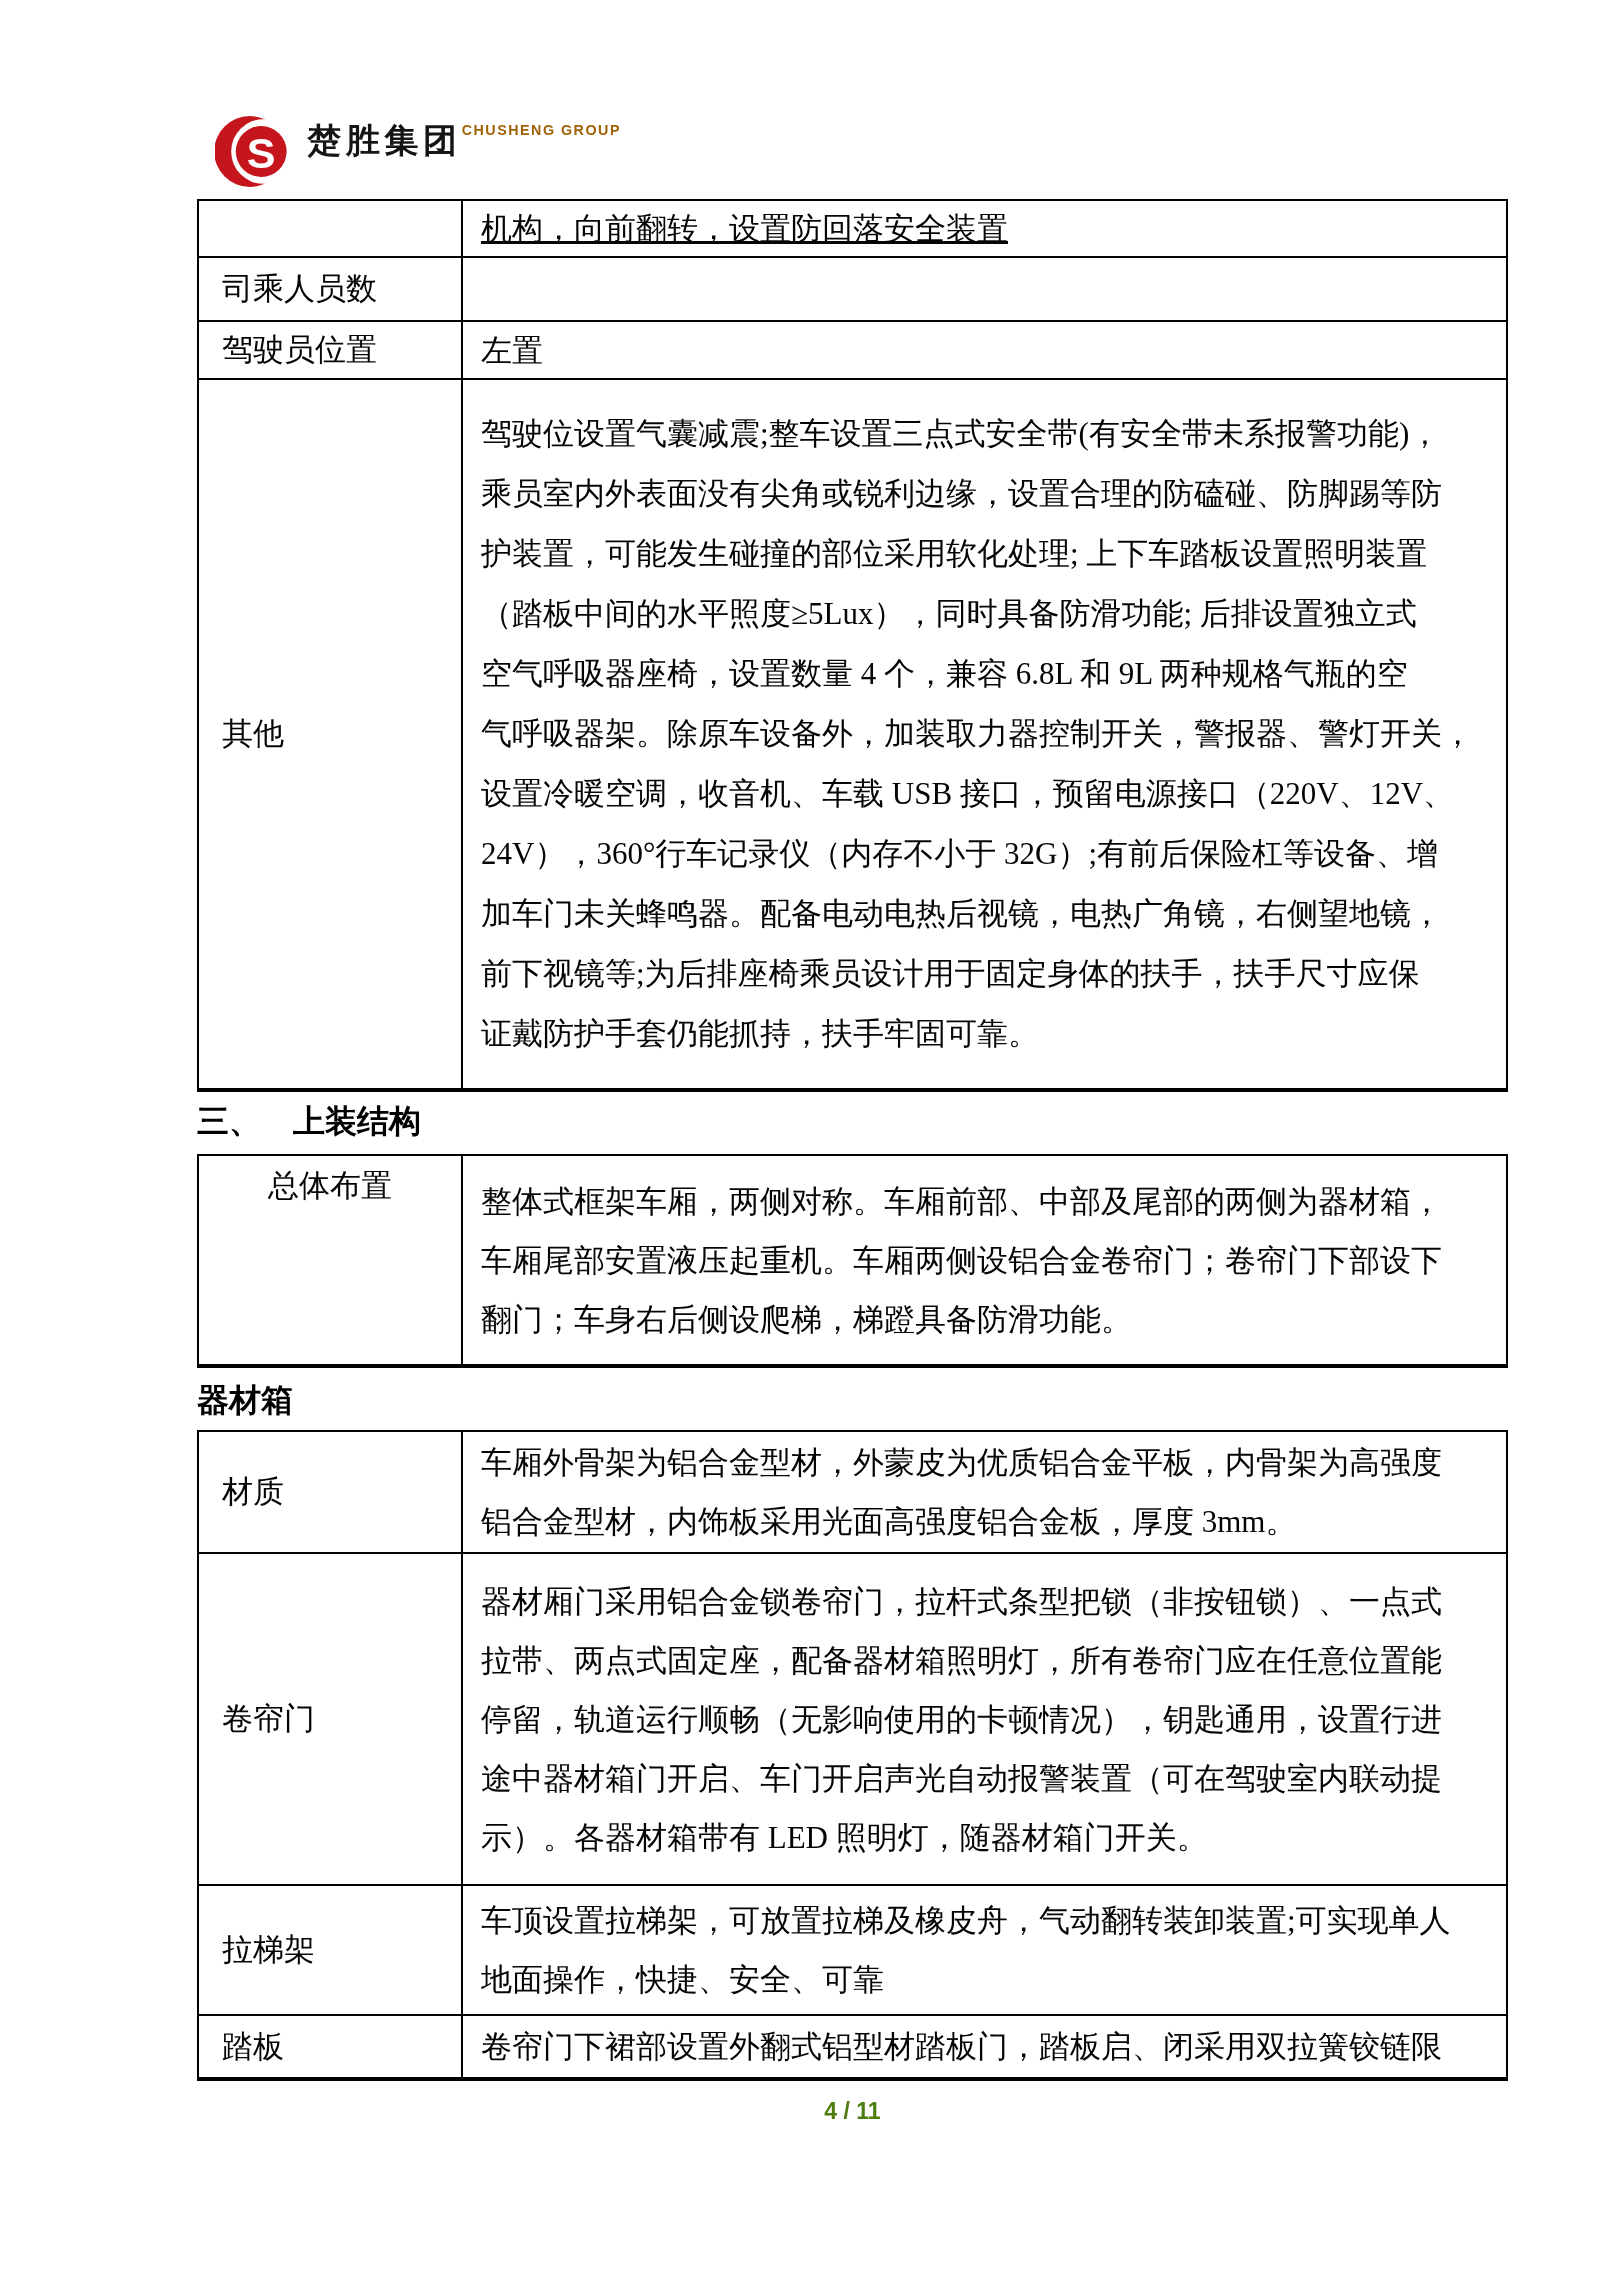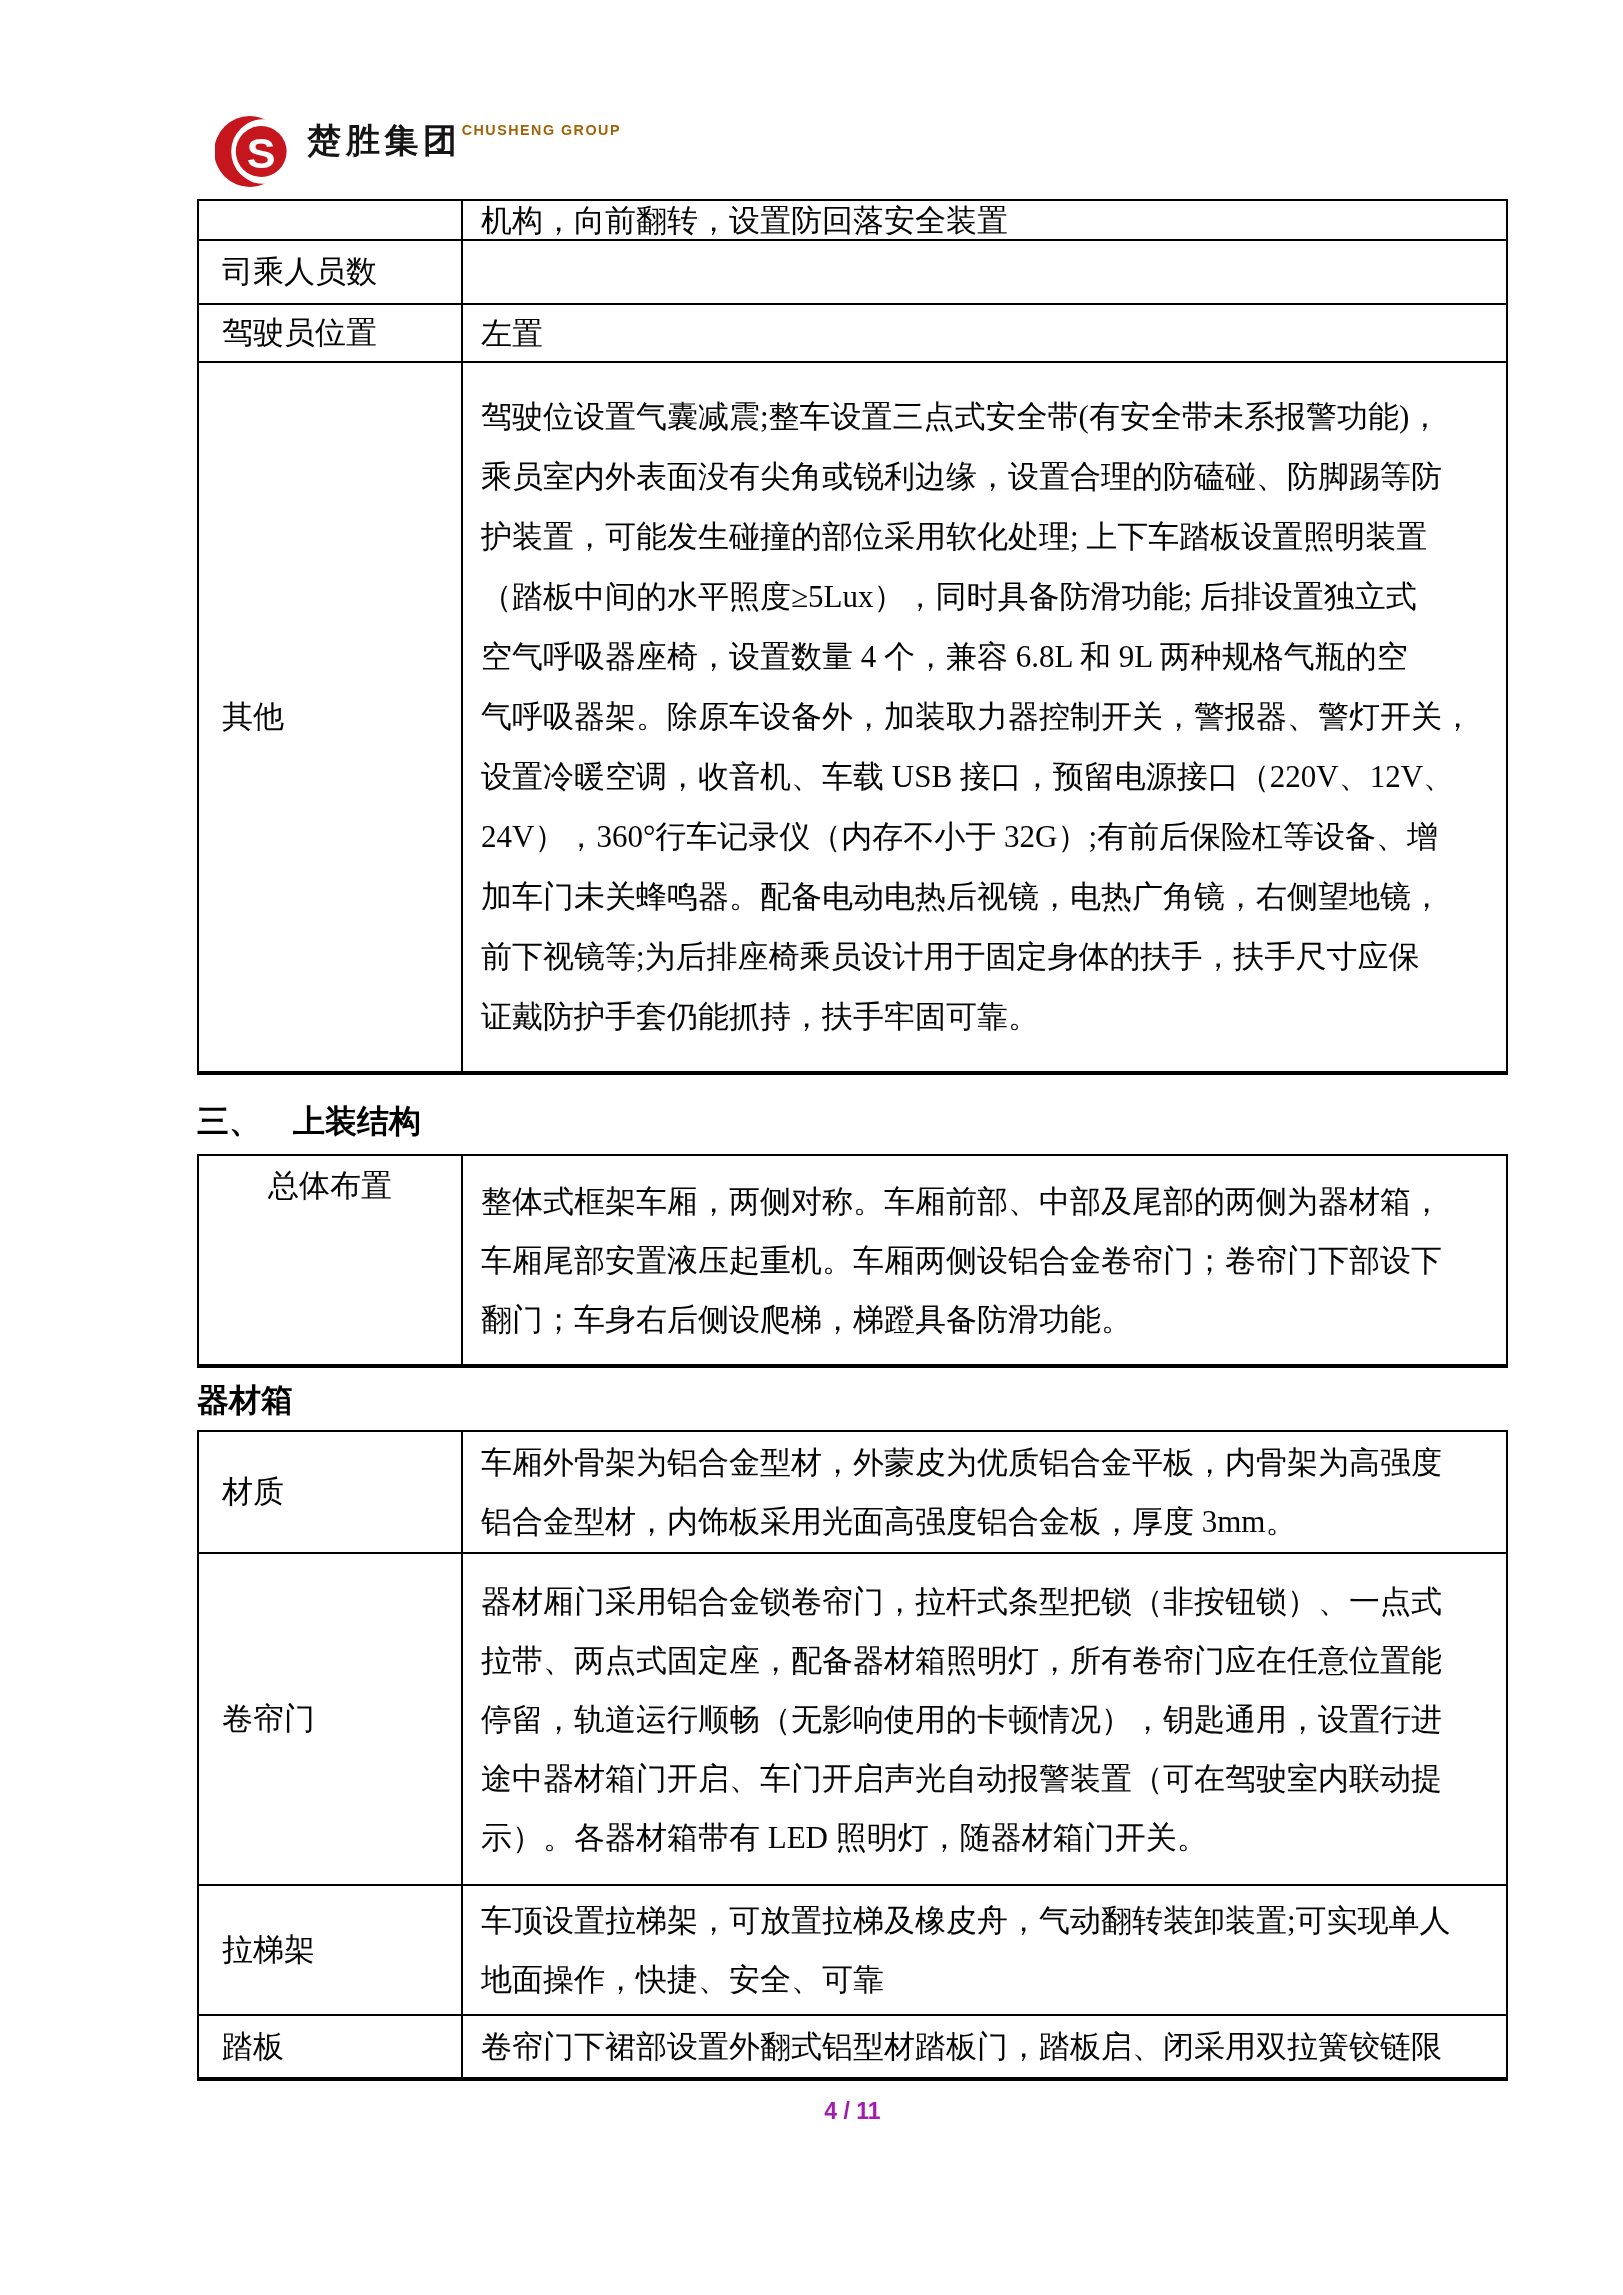--- a/index.html
+++ b/index.html
@@ -33,21 +33,21 @@
     font-size:31px;line-height:46px;
   }
   .cell-value{
     flex:1 1 auto;display:flex;align-items:center;padding-left:18px;padding-right:10.2px;
     font-size:31px;line-height:59px;
   }
   .cell-value .txt{white-space:pre-line;}
   .lh-wide .cell-value{line-height:60px;}
   
   #table1{top:199px;}
-  #table1 .r0{height:40px;}
+  #table1 .r0{height:57px;text-decoration:underline;}
   #table1 .r1{height:64px;}
   #table1 .r2{height:58px;}
   #table1 .r3{height:708px;}
   
   #table2{top:1154px;}
   #table2 .r0{height:208px;}
   #table2 .cell-label{align-items:flex-start;padding-top:7px;padding-left:69px;}
   
   #table3{top:1430px;}
   #table3 .r0{height:122px;}
@@ -61,21 +61,21 @@
     white-space:nowrap;
   }
   #heading3{top:1100px;}
   #heading3 .sec-num{display:inline-block;width:96px;}
   #headingBox{top:1379px;}
   
   .footer{
     position:absolute;left:197px;width:1311px;top:2098px;
     text-align:center;
     font-family:"Liberation Sans","DejaVu Sans",sans-serif;
-    font-size:23px;font-weight:bold;color:#a21caf;
+    font-size:23px;font-weight:bold;color:#4d7c0f;
   }
 </style>
 </head>
 <body>
 
 <div class="page">
 
   <div class="logo">
     <svg class="logo-mark" viewBox="0 0 100 100" aria-hidden="true">
       <circle cx="45" cy="50" r="46" fill="#c4161c"></circle>

